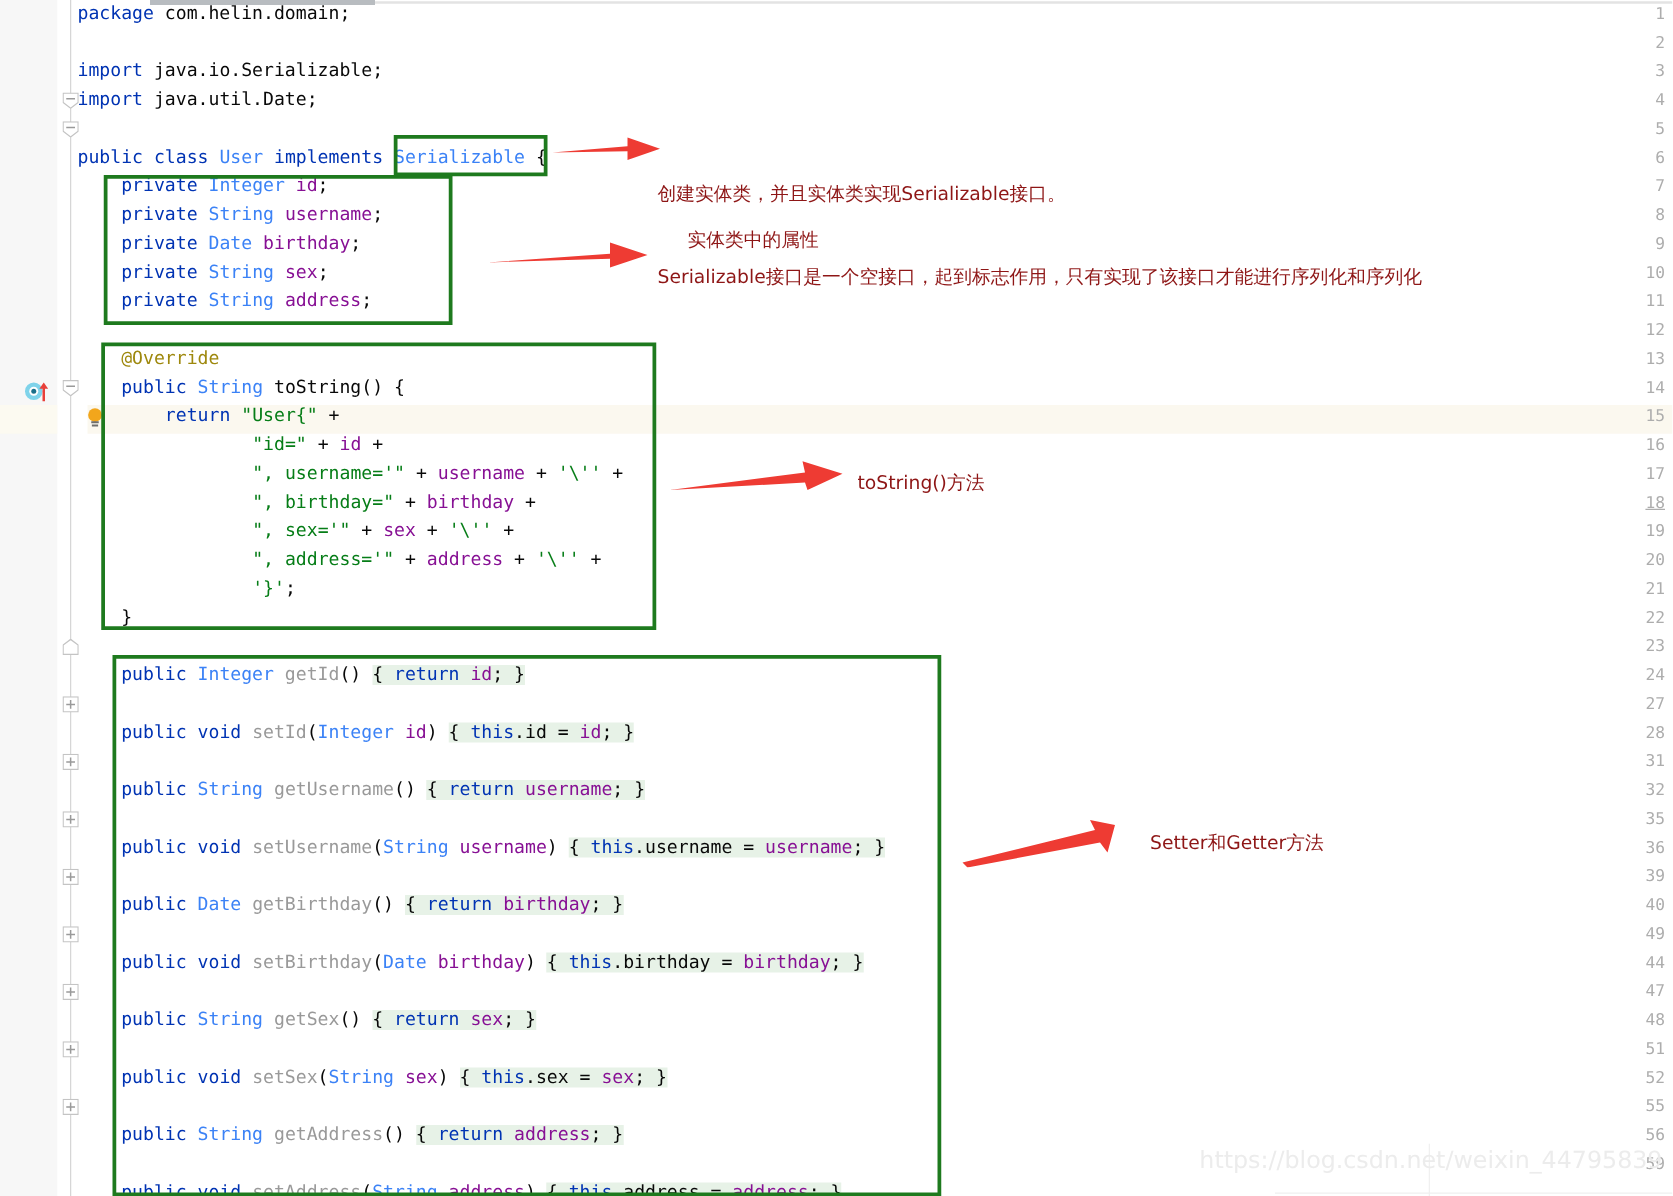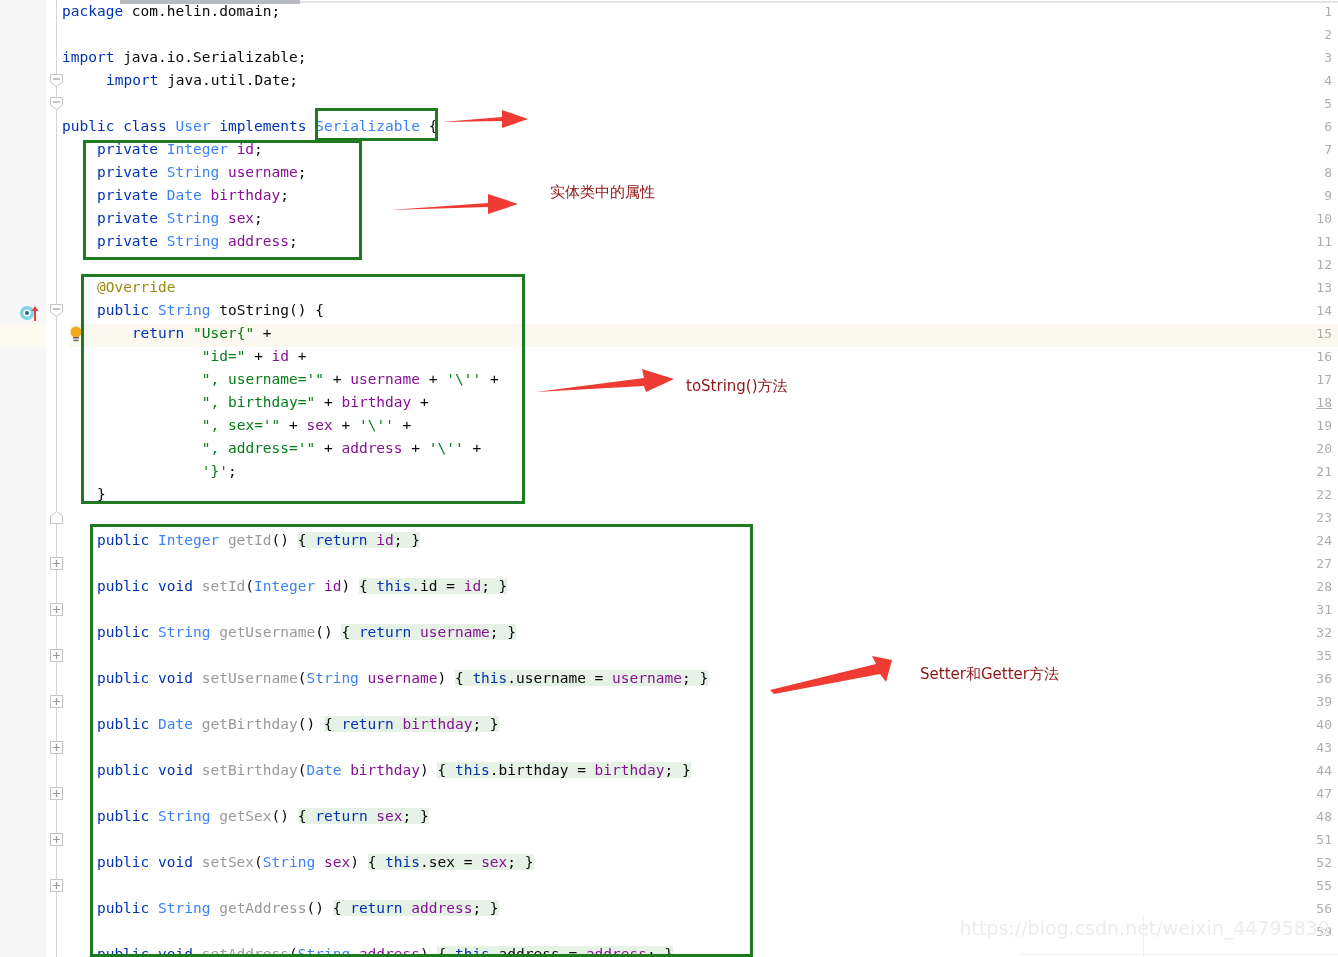--- a/index.html
+++ b/index.html
@@ -162,21 +162,21 @@
       <div class="lineno" style="top: 506px;">23</div>
       <div class="lineno" style="top: 529px;">24</div>
       <div class="lineno" style="top: 552px;">27</div>
       <div class="lineno" style="top: 575px;">28</div>
       <div class="lineno" style="top: 598px;">31</div>
       <div class="lineno" style="top: 621px;">32</div>
       <div class="lineno" style="top: 644px;">35</div>
       <div class="lineno" style="top: 667px;">36</div>
       <div class="lineno" style="top: 690px;">39</div>
       <div class="lineno" style="top: 713px;">40</div>
-      <div class="lineno" style="top: 736px;">43</div>
+      <div class="lineno" style="top: 736px;">49</div>
       <div class="lineno" style="top: 759px;">44</div>
       <div class="lineno" style="top: 782px;">47</div>
       <div class="lineno" style="top: 805px;">48</div>
       <div class="lineno" style="top: 828px;">51</div>
       <div class="lineno" style="top: 851px;">52</div>
       <div class="lineno" style="top: 874px;">55</div>
       <div class="lineno" style="top: 897px;">56</div>
       <div class="lineno" style="top: 920px;">59</div>
     </div>
 
@@ -251,21 +251,21 @@
           <rect x="0.5" y="0.5" width="12" height="12" fill="#fff" stroke="#c4c4c4"></rect>
           <path d="M3 6.5 H10 M6.5 3 V10" stroke="#9a9a9a" stroke-width="1.2"></path>
         </svg>
       </div>
     </div>
 
   <div id="codelines">
       <div class="code-line" style="top: 0px;"><span class="kw">package</span><span class="pun"> </span><span class="pun">com.helin.domain</span><span class="pun">;</span></div>
       <div class="code-line" style="top: 23px;"></div>
       <div class="code-line" style="top: 46px;"><span class="kw">import</span><span class="pun"> </span><span class="pun">java.io.Serializable</span><span class="pun">;</span></div>
-      <div class="code-line" style="top: 69px; margin-left: 44px;"><span class="kw">import</span><span class="pun"> </span><span class="pun">java.util.Date</span><span class="pun">;</span></div>
+      <div class="code-line" style="top: 69px;"><span class="kw">import</span><span class="pun"> </span><span class="pun">java.util.Date</span><span class="pun">;</span></div>
       <div class="code-line" style="top: 92px;"></div>
       <div class="code-line" style="top: 115px;"><span class="kw">public</span><span class="pun"> </span><span class="kw">class</span><span class="pun"> </span><span class="cls">User</span><span class="pun"> </span><span class="kw">implements</span><span class="pun"> </span><span class="cls">Serializable</span><span class="pun"> </span><span class="pun">{</span></div>
       <div class="code-line" style="top: 138px;"><span class="pun"> </span><span class="pun"> </span><span class="pun"> </span><span class="pun"> </span><span class="kw">private</span><span class="pun"> </span><span class="cls">Integer</span><span class="pun"> </span><span class="fld">id</span><span class="pun">;</span></div>
       <div class="code-line" style="top: 161px;"><span class="pun"> </span><span class="pun"> </span><span class="pun"> </span><span class="pun"> </span><span class="kw">private</span><span class="pun"> </span><span class="cls">String</span><span class="pun"> </span><span class="fld">username</span><span class="pun">;</span></div>
       <div class="code-line" style="top: 184px;"><span class="pun"> </span><span class="pun"> </span><span class="pun"> </span><span class="pun"> </span><span class="kw">private</span><span class="pun"> </span><span class="cls">Date</span><span class="pun"> </span><span class="fld">birthday</span><span class="pun">;</span></div>
       <div class="code-line" style="top: 207px;"><span class="pun"> </span><span class="pun"> </span><span class="pun"> </span><span class="pun"> </span><span class="kw">private</span><span class="pun"> </span><span class="cls">String</span><span class="pun"> </span><span class="fld">sex</span><span class="pun">;</span></div>
       <div class="code-line" style="top: 230px;"><span class="pun"> </span><span class="pun"> </span><span class="pun"> </span><span class="pun"> </span><span class="kw">private</span><span class="pun"> </span><span class="cls">String</span><span class="pun"> </span><span class="fld">address</span><span class="pun">;</span></div>
       <div class="code-line" style="top: 253px;"></div>
       <div class="code-line" style="top: 276px;"><span class="pun"> </span><span class="pun"> </span><span class="pun"> </span><span class="pun"> </span><span class="ann">@Override</span></div>
       <div class="code-line" style="top: 299px;"><span class="pun"> </span><span class="pun"> </span><span class="pun"> </span><span class="pun"> </span><span class="kw">public</span><span class="pun"> </span><span class="cls">String</span><span class="pun"> </span><span class="pun">toString</span><span class="pun">(</span><span class="pun">)</span><span class="pun"> </span><span class="pun">{</span></div>
@@ -331,20 +331,24 @@
   </svg>
 
   <svg class="arrow" style="left:534px;top:366px;width:142px;height:30px;" viewBox="0 0 142 30">
     <path d="M2 26 L110 12 L108 3 L140 13 L112 26 L110 20 Z" fill="#ee3b33"></path>
   </svg>
 
   <svg class="arrow" style="left:768px;top:654px;width:126px;height:40px;" viewBox="0 0 126 40">
     <path d="M2 36 L108 10 L104 2 L124 6 L118 28 L112 20 L6 40 Z" fill="#ee3b33"></path>
   </svg>
 
+  <div class="note" style="left:526px;top:100px;">
+    <div>创建实体类，并且实体类实现Serializable接口。</div>
+    <div>Serializable接口是一个空接口，起到标志作用，只有实现了该接口才能进行序列化和序列化</div>
+  </div>
 
   <div class="note" style="left:550px;top:181px;">实体类中的属性</div>
 
   <div class="note" style="left:686px;top:375px;">toString()方法</div>
 
   <div class="note" style="left:920px;top:663px;">Setter和Getter方法</div>
 
   <div class="wm-vline"></div>
   <div class="wm-hline"></div>
   <div class="watermark">https://blog.csdn.net/weixin_44795839</div>

